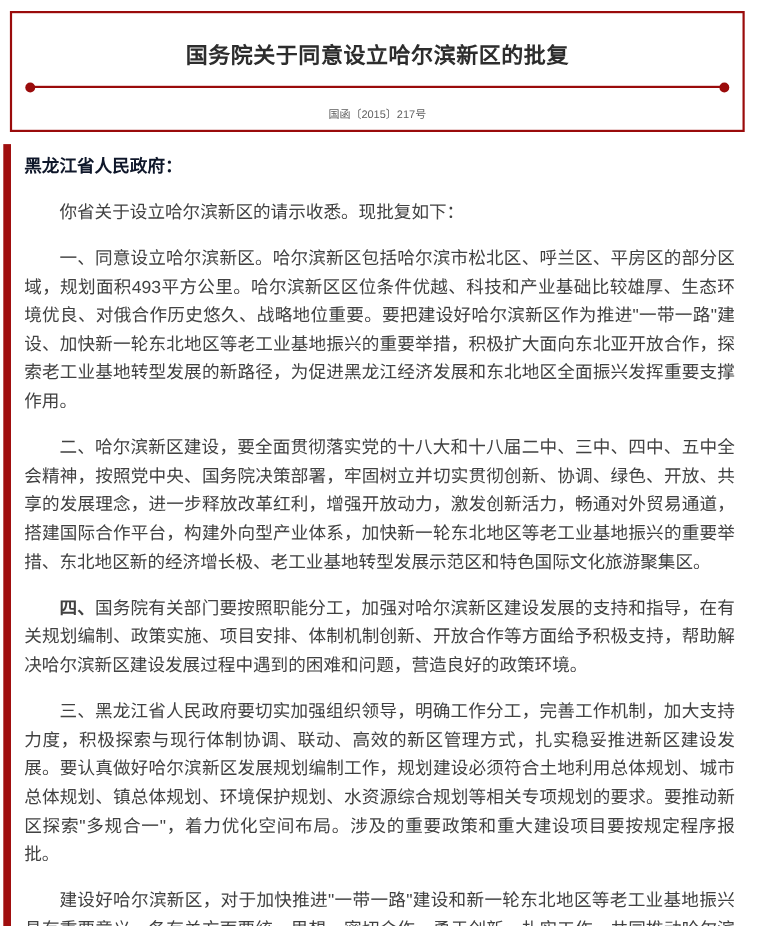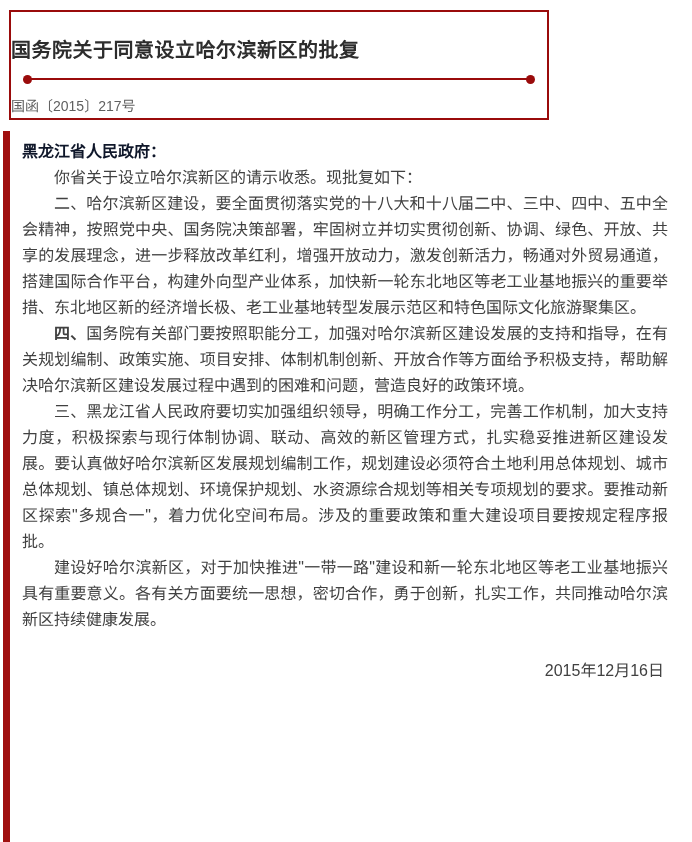--- a/index.html
+++ b/index.html
@@ -14,24 +14,24 @@
     height: 842px;
     background: #ffffff;
     overflow: hidden;
   }
 
   
   .header-box {
     position: absolute;
     left: 9px;
     top: 10px;
-    width: 540px;
+    width: 668px;
     height: 110px;
     border: 2px solid var(--accent_red, #9a0b0b);
-    text-align: left;
+    text-align: center;
   }
   .doc-title {
     margin-top: 22px;
     font-size: 20px;
     font-weight: bold;
     color: #2d2d2d;
     letter-spacing: 0.5px;
   }
   .divider {
     position: relative;
@@ -44,21 +44,21 @@
     top: -3.5px;
     width: 9px;
     height: 9px;
     border-radius: 50%;
     background: var(--accent_red, #9a0b0b);
   }
   .divider .dot-left { left: -1px; }
   .divider .dot-right { right: -1px; }
   .doc-number {
     margin-top: 15px;
-    font-size: 14px;
+    font-size: 10px;
     color: var(--doc_number_gray, #606060);
   }
 
   
   .accent-bar {
     position: absolute;
     left: 3px;
     top: 131px;
     width: 7px;
     height: 711px;
@@ -73,21 +73,21 @@
     width: 646px;
     font-size: 16px;
     line-height: 26px;
     color: var(--body_text, #414141);
     text-align: justify;
   }
   .salutation {
     font-weight: bold;
     color: #0f172a;
   }
-  .para { text-indent: 2em; }
+  .para { text-indent: 2em; margin-top: 16px; }
   .bold-prefix { font-weight: bold; }
 
   .signature {
     margin-top: 24px;
     text-align: right;
     padding-right: 4px;
     line-height: 28px;
   }
 </style>
 </head>
@@ -104,20 +104,21 @@
     <div class="doc-number">国函〔2015〕217号</div>
   </div>
 
   <div class="accent-bar"></div>
 
   <div class="doc-body">
     <p class="salutation">黑龙江省人民政府：</p>
 
     <p class="para"><span class="bold-prefix"></span><span>你省关于设立哈尔滨新区的请示收悉。现批复如下：</span></p>
 
+    <p class="para"><span class="bold-prefix"></span><span>一、同意设立哈尔滨新区。哈尔滨新区包括哈尔滨市松北区、呼兰区、平房区的部分区域，规划面积493平方公里。哈尔滨新区区位条件优越、科技和产业基础比较雄厚、生态环境优良、对俄合作历史悠久、战略地位重要。要把建设好哈尔滨新区作为推进"一带一路"建设、加快新一轮东北地区等老工业基地振兴的重要举措，积极扩大面向东北亚开放合作，探索老工业基地转型发展的新路径，为促进黑龙江经济发展和东北地区全面振兴发挥重要支撑作用。</span></p>
 
     <p class="para"><span class="bold-prefix"></span><span>二、哈尔滨新区建设，要全面贯彻落实党的十八大和十八届二中、三中、四中、五中全会精神，按照党中央、国务院决策部署，牢固树立并切实贯彻创新、协调、绿色、开放、共享的发展理念，进一步释放改革红利，增强开放动力，激发创新活力，畅通对外贸易通道，搭建国际合作平台，构建外向型产业体系，加快新一轮东北地区等老工业基地振兴的重要举措、东北地区新的经济增长极、老工业基地转型发展示范区和特色国际文化旅游聚集区。</span></p>
 
     <p class="para"><span class="bold-prefix">四、</span><span>国务院有关部门要按照职能分工，加强对哈尔滨新区建设发展的支持和指导，在有关规划编制、政策实施、项目安排、体制机制创新、开放合作等方面给予积极支持，帮助解决哈尔滨新区建设发展过程中遇到的困难和问题，营造良好的政策环境。</span></p>
 
     <p class="para"><span class="bold-prefix"></span><span>三、黑龙江省人民政府要切实加强组织领导，明确工作分工，完善工作机制，加大支持力度，积极探索与现行体制协调、联动、高效的新区管理方式，扎实稳妥推进新区建设发展。要认真做好哈尔滨新区发展规划编制工作，规划建设必须符合土地利用总体规划、城市总体规划、镇总体规划、环境保护规划、水资源综合规划等相关专项规划的要求。要推动新区探索"多规合一"，着力优化空间布局。涉及的重要政策和重大建设项目要按规定程序报批。</span></p>
 
     <p class="para"><span class="bold-prefix"></span><span>建设好哈尔滨新区，对于加快推进"一带一路"建设和新一轮东北地区等老工业基地振兴具有重要意义。各有关方面要统一思想，密切合作，勇于创新，扎实工作，共同推动哈尔滨新区持续健康发展。</span></p>
 
     <div class="signature">

